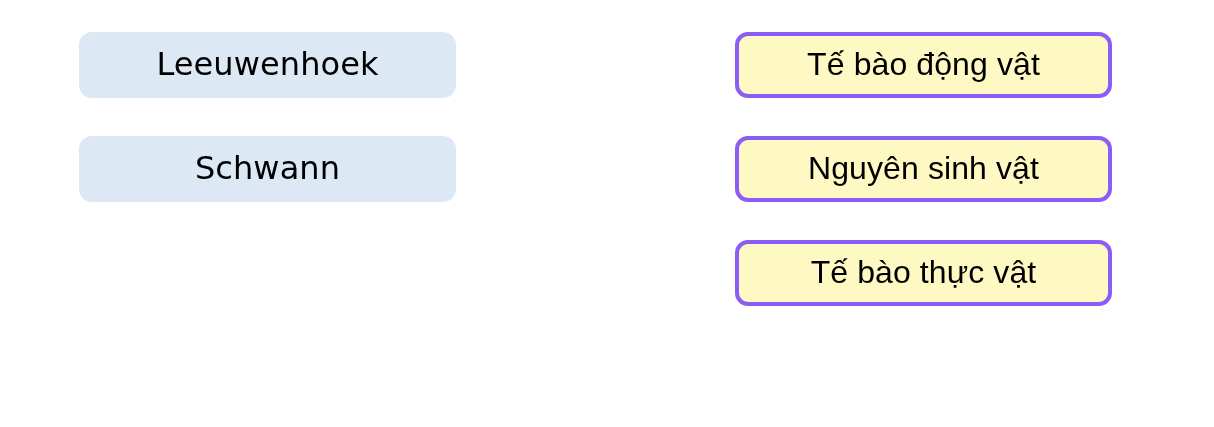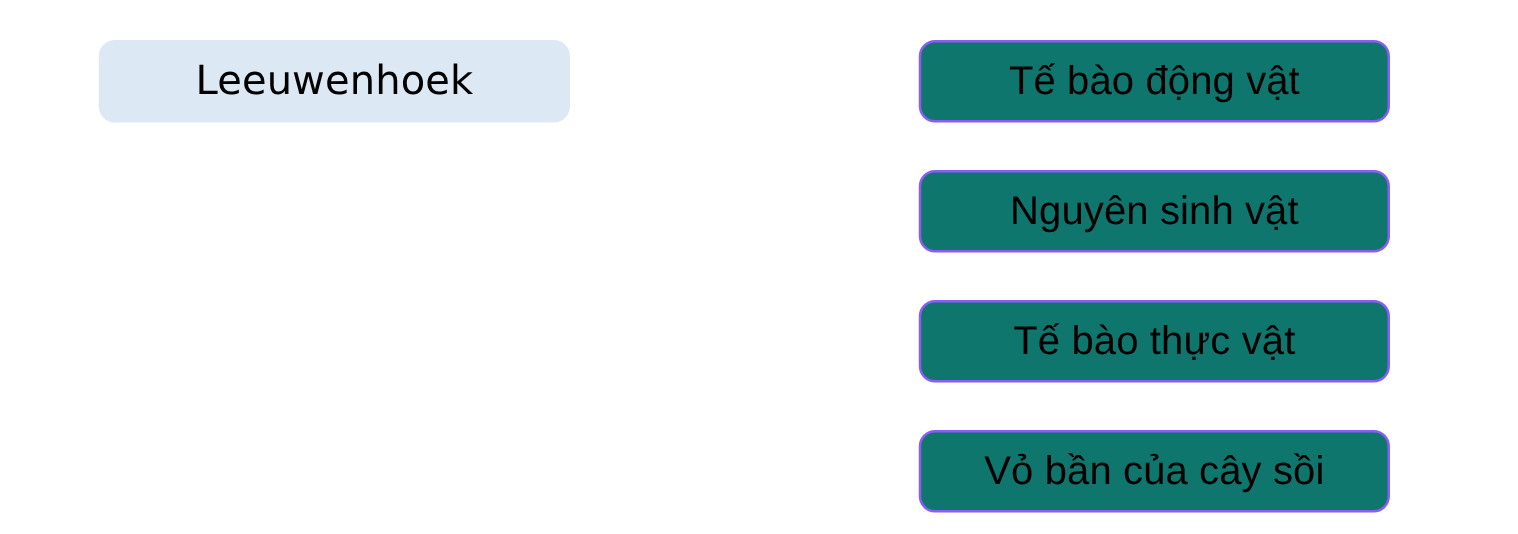--- a/index.html
+++ b/index.html
@@ -54,22 +54,22 @@
   
   .option-filled {
     background: #dde8f5;
     border: none;
     border-radius: 13px;
     font-family: "DejaVu Sans", "Liberation Sans", sans-serif;
   }
 
   
   .option-outlined {
-    background: #0f766e;
-    border: 2px solid #8b5cf6;
+    background: #fef9c3;
+    border: 4px solid #8b5cf6;
     border-radius: 13px;
     font-family: "Liberation Sans", "DejaVu Sans", sans-serif;
   }
 
   .option-label {
     display: block;
     pointer-events: none;
   }
 </style>
 </head>
@@ -78,36 +78,36 @@
 <div class="match-board">
 
   <div class="column column-left">
 
     <div class="option option-filled">
       <span class="option-label">Leeuwenhoek</span>
     </div>
 
 
 
+    <div class="option option-filled">
+      <span class="option-label">Schwann</span>
+    </div>
 
   </div>
 
   <div class="column column-right">
 
     <div class="option option-outlined">
       <span class="option-label">Tế bào động vật</span>
     </div>
 
     <div class="option option-outlined">
       <span class="option-label">Nguyên sinh vật</span>
     </div>
 
     <div class="option option-outlined">
       <span class="option-label">Tế bào thực vật</span>
     </div>
 
-    <div class="option option-outlined">
-      <span class="option-label">Vỏ bần của cây sồi</span>
-    </div>
 
   </div>
 
 </div>
 
 </body></html>

